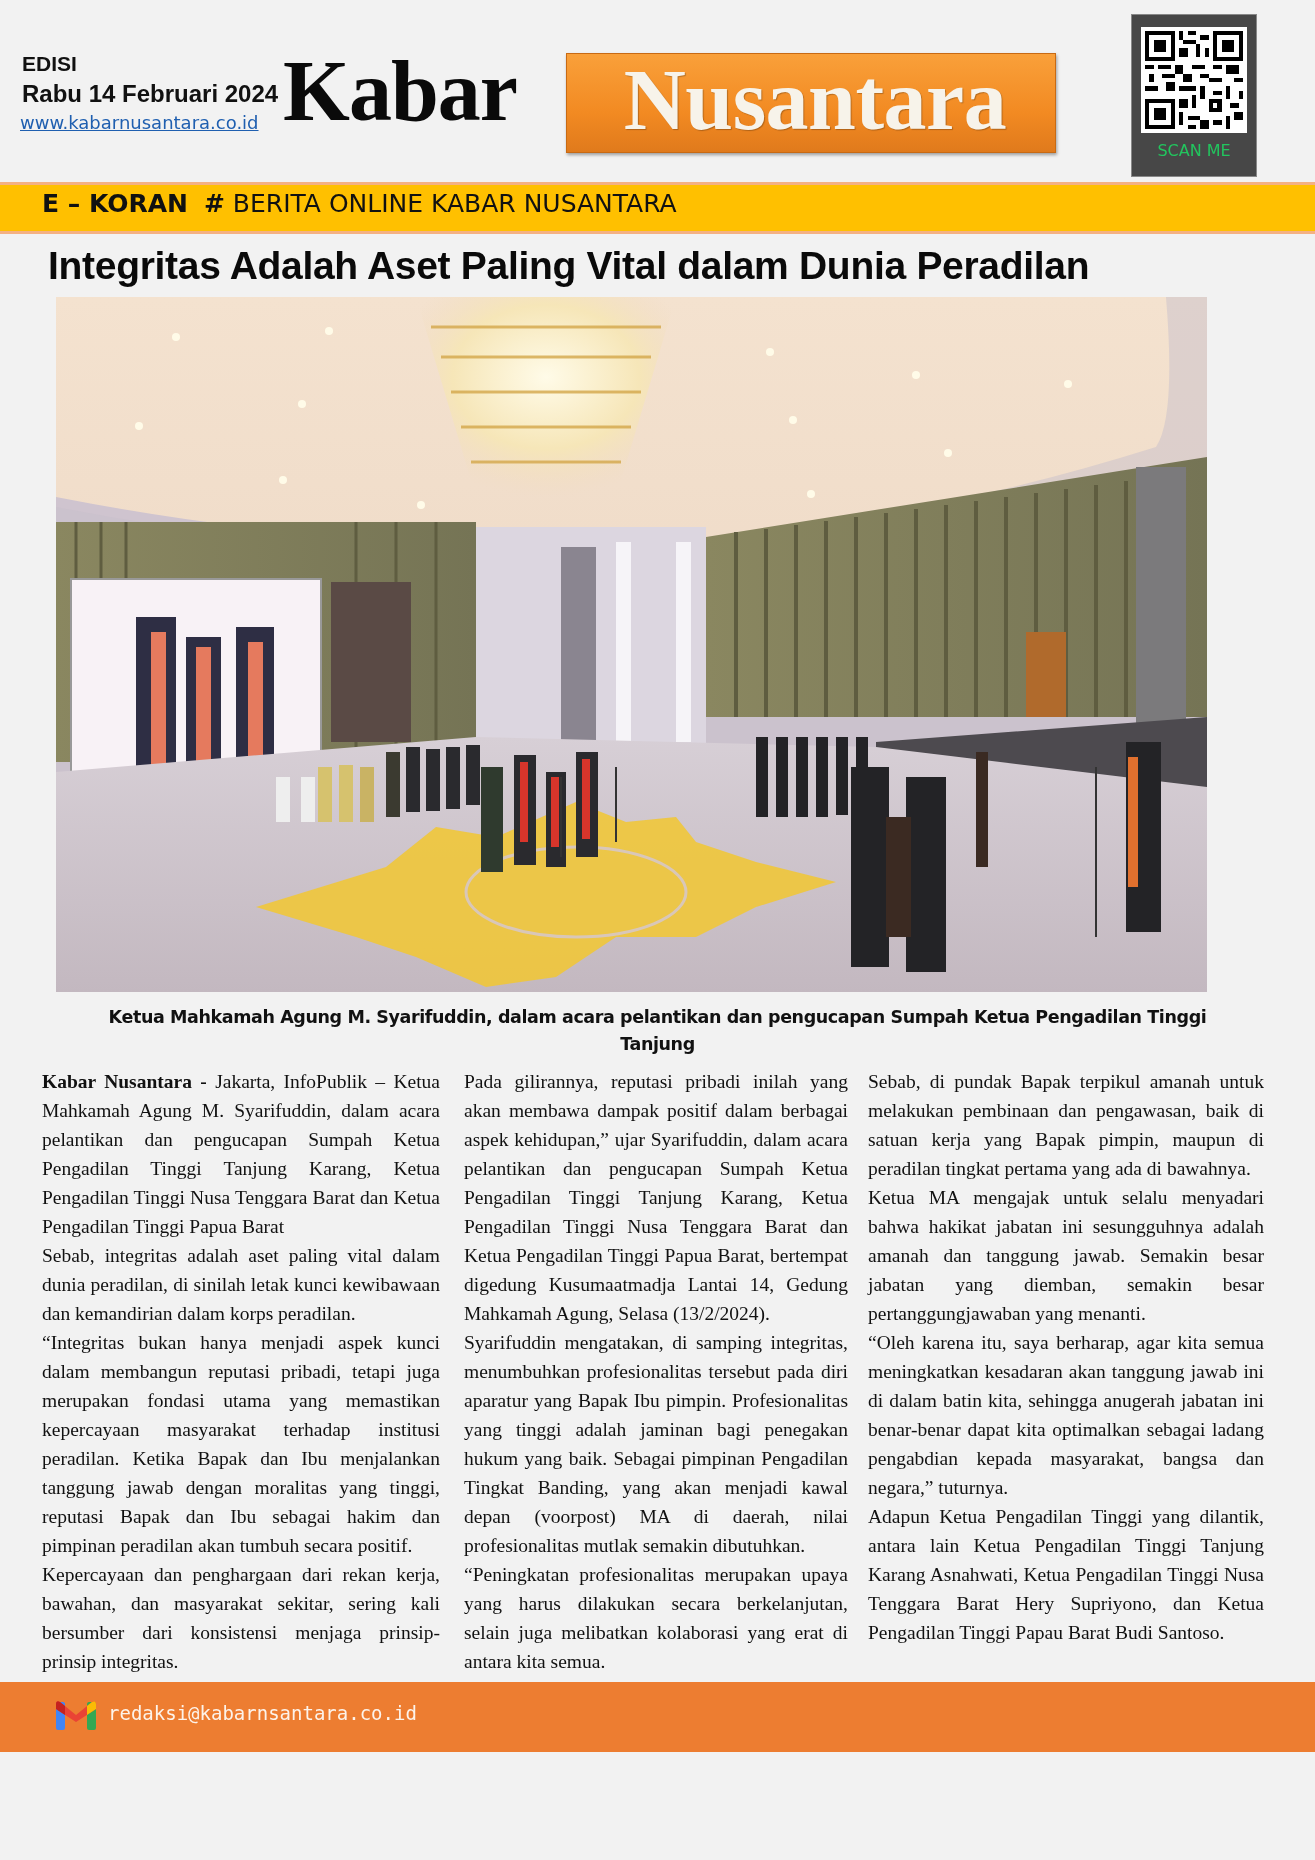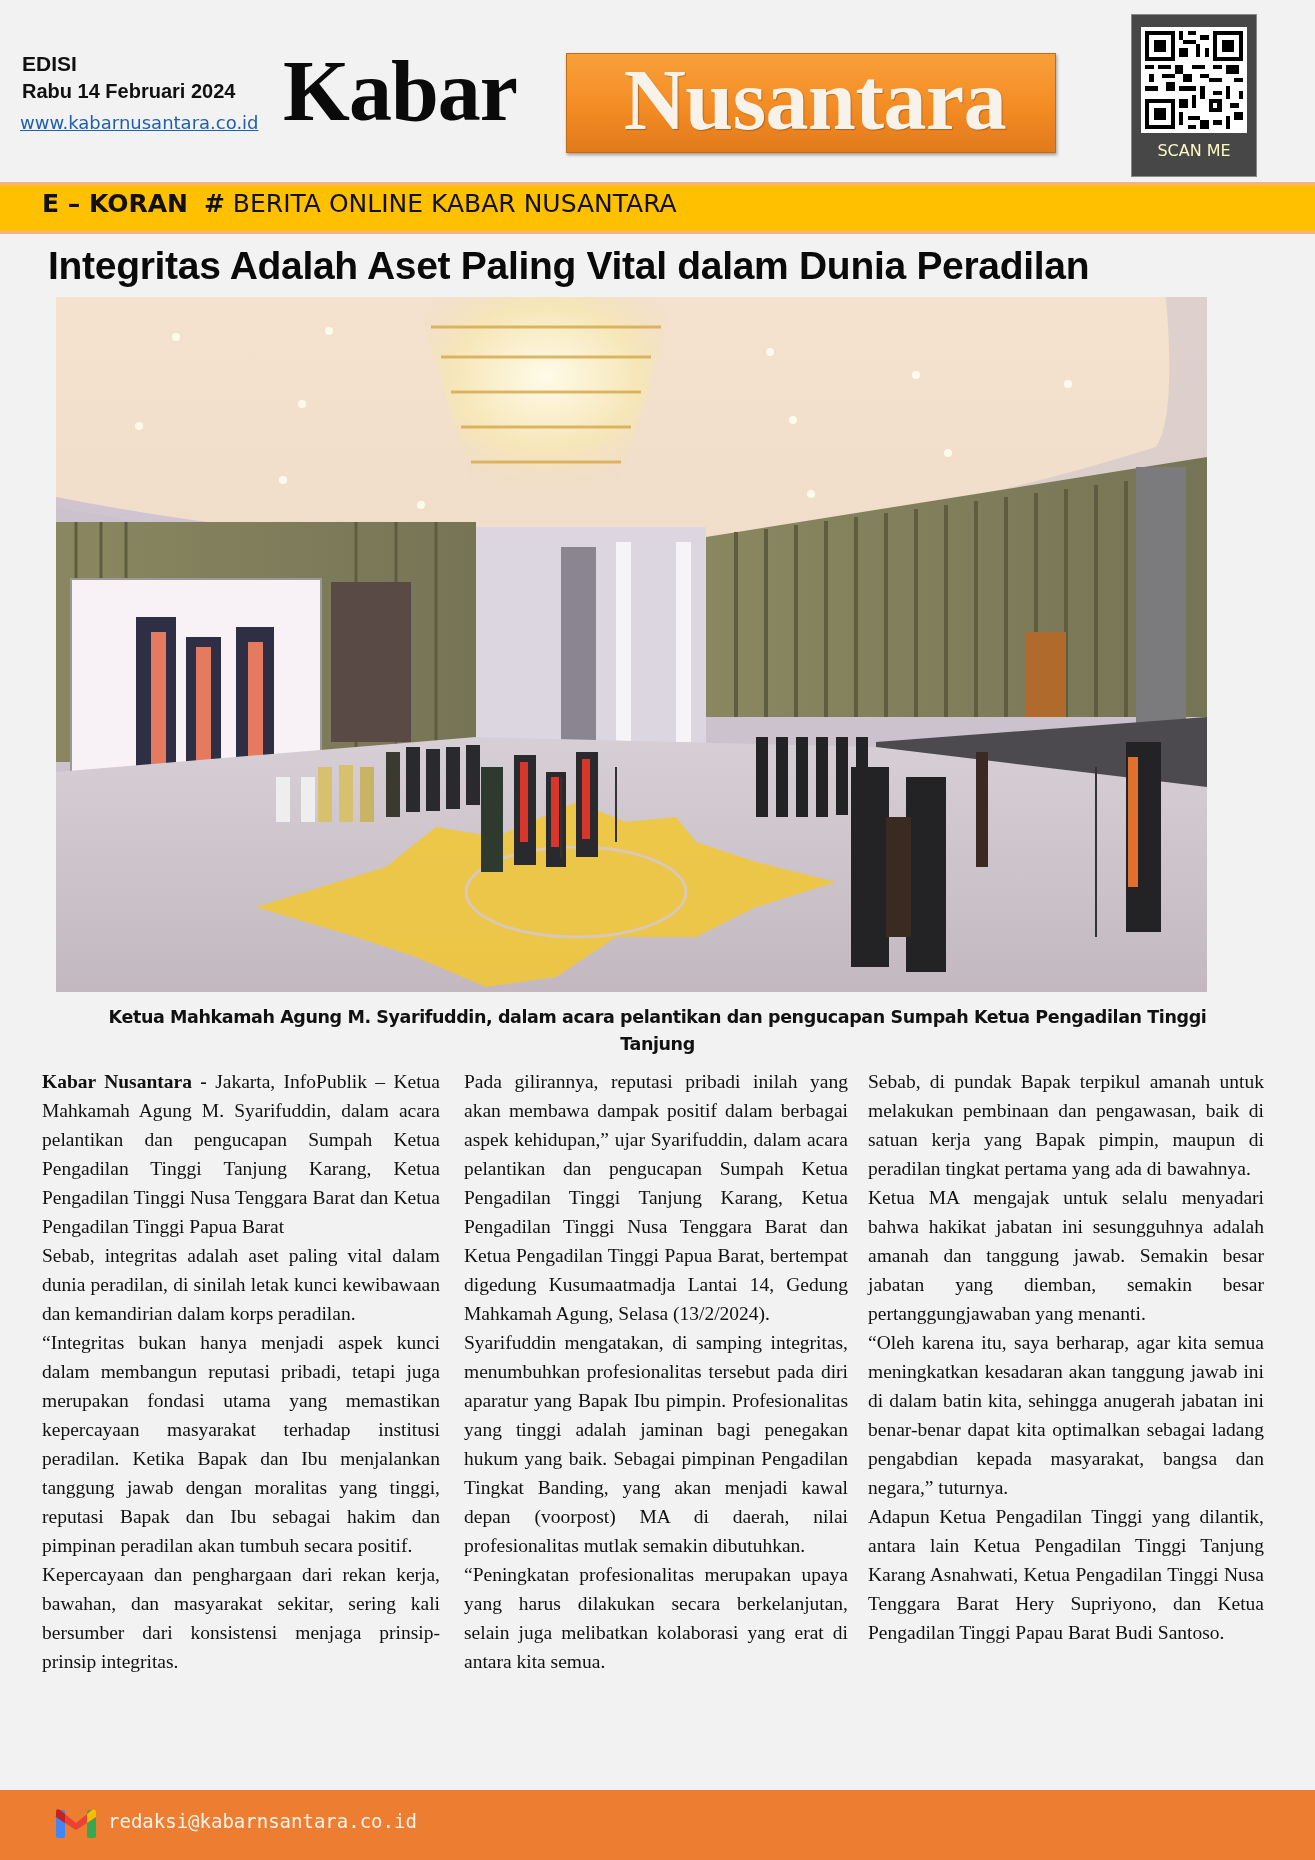--- a/index.html
+++ b/index.html
@@ -4,33 +4,33 @@
 <style>
   html, body { margin: 0; padding: 0; }
   body {
     width: 1315px; height: 1860px; background: #f2f2f2; position: relative; overflow: hidden;
     font-family: "Liberation Serif", serif; color: #111;
   }
   .abs { position: absolute; }
 
   
   .edisi { left: 22px; top: 52px; font-family: "Liberation Sans", sans-serif; font-weight: bold; font-size: 21px; color: #111; }
-  .date { left: 22px; top: 80px; font-family: "Liberation Sans", sans-serif; font-weight: bold; font-size: 20px; color: #111; }
+  .date { left: 22px; top: 80px; font-family: "Liberation Sans", sans-serif; font-weight: bold; font-size: 24px; color: #111; }
   .site { left: 20px; top: 112px; font-family: "DejaVu Sans", sans-serif; font-size: 18px; color: #1f5fb0; text-decoration: underline; cursor: pointer; }
   .logo-kabar { left: 283px; top: 46px; font-family: "Liberation Serif", serif; font-weight: bold; font-size: 86px; line-height: 90px; color: #0a0a0a; letter-spacing: -1px; }
   .logo-box {
     left: 566px; top: 53px; width: 488px; height: 98px;
     background: linear-gradient(#f9a03a, #f28a22 60%, #e07a1c);
     border: 1px solid #c86a14; box-shadow: 1px 2px 3px rgba(0,0,0,0.35);
   }
   .logo-nus { left: 580px; top: 50px; width: 470px; text-align: center; font-family: "Liberation Serif", serif; font-weight: bold; font-size: 86px; line-height: 100px; color: #f7f3ea; letter-spacing: -0.5px; text-shadow: 1px 1px 1px rgba(0,0,0,0.25); }
 
   .qr-card { left: 1131px; top: 14px; width: 124px; height: 161px; background: #474747; border: 1px solid #888; }
   .qr-img { position: absolute; left: 9px; top: 12px; width: 106px; height: 106px; background: #fff; }
-  .qr-label { position: absolute; left: 0; top: 126px; width: 100%; text-align: center; font-family: "DejaVu Sans", sans-serif; font-size: 16px; color: #fef9c3; }
+  .qr-label { position: absolute; left: 0; top: 126px; width: 100%; text-align: center; font-family: "DejaVu Sans", sans-serif; font-size: 16px; color: #22c55e; }
 
   
   .banner { left: 0; top: 182px; width: 1315px; height: 52px; background: #ffc000; border-top: 3px solid #f4b183; border-bottom: 3px solid #f4b183; box-sizing: border-box; }
   .banner-text { position: absolute; left: 42px; top: 4px; font-family: "DejaVu Sans", sans-serif; font-size: 25px; color: #111; white-space: nowrap; }
   .banner-text b { font-weight: bold; }
 
   .headline { left: 40px; top: 236px; font-family: "Liberation Sans", sans-serif; font-weight: bold; font-size: 39px; color: #0a0a0a; letter-spacing: -0.3px; }
 
   
   .photo { left: 56px; top: 297px; width: 1151px; height: 695px; overflow: hidden; background: #d9c7b8; }
@@ -39,21 +39,21 @@
 
   
   .col { top: 1067px; width: 398px; font-family: "Liberation Serif", serif; font-size: 19.5px; line-height: 29px; text-align: justify; color: #111; }
   .col p { margin: 0; }
   .col1 { left: 42px; }
   .col2 { left: 464px; width: 384px; }
   .col3 { left: 868px; width: 396px; }
   .lead { font-weight: bold; }
 
   
-  .footer { left: 0; top: 1790px; width: 1315px; height: 70px; background: #ed7d31; }
+  .footer { left: 0; top: 1682px; width: 1315px; height: 70px; background: #ed7d31; }
   .mail-icon { position: absolute; left: 56px; top: 18px; width: 40px; height: 30px; }
   .footer-email { position: absolute; left: 108px; top: 20px; font-family: "DejaVu Sans Mono", monospace; font-size: 19px; color: #fdf3ea; }
 </style>
 </head>
 <body>
 
 <div class="abs edisi">EDISI</div>
 <div class="abs date">Rabu 14 Februari 2024</div>
 <a class="abs site">www.kabarnusantara.co.id</a>
 

